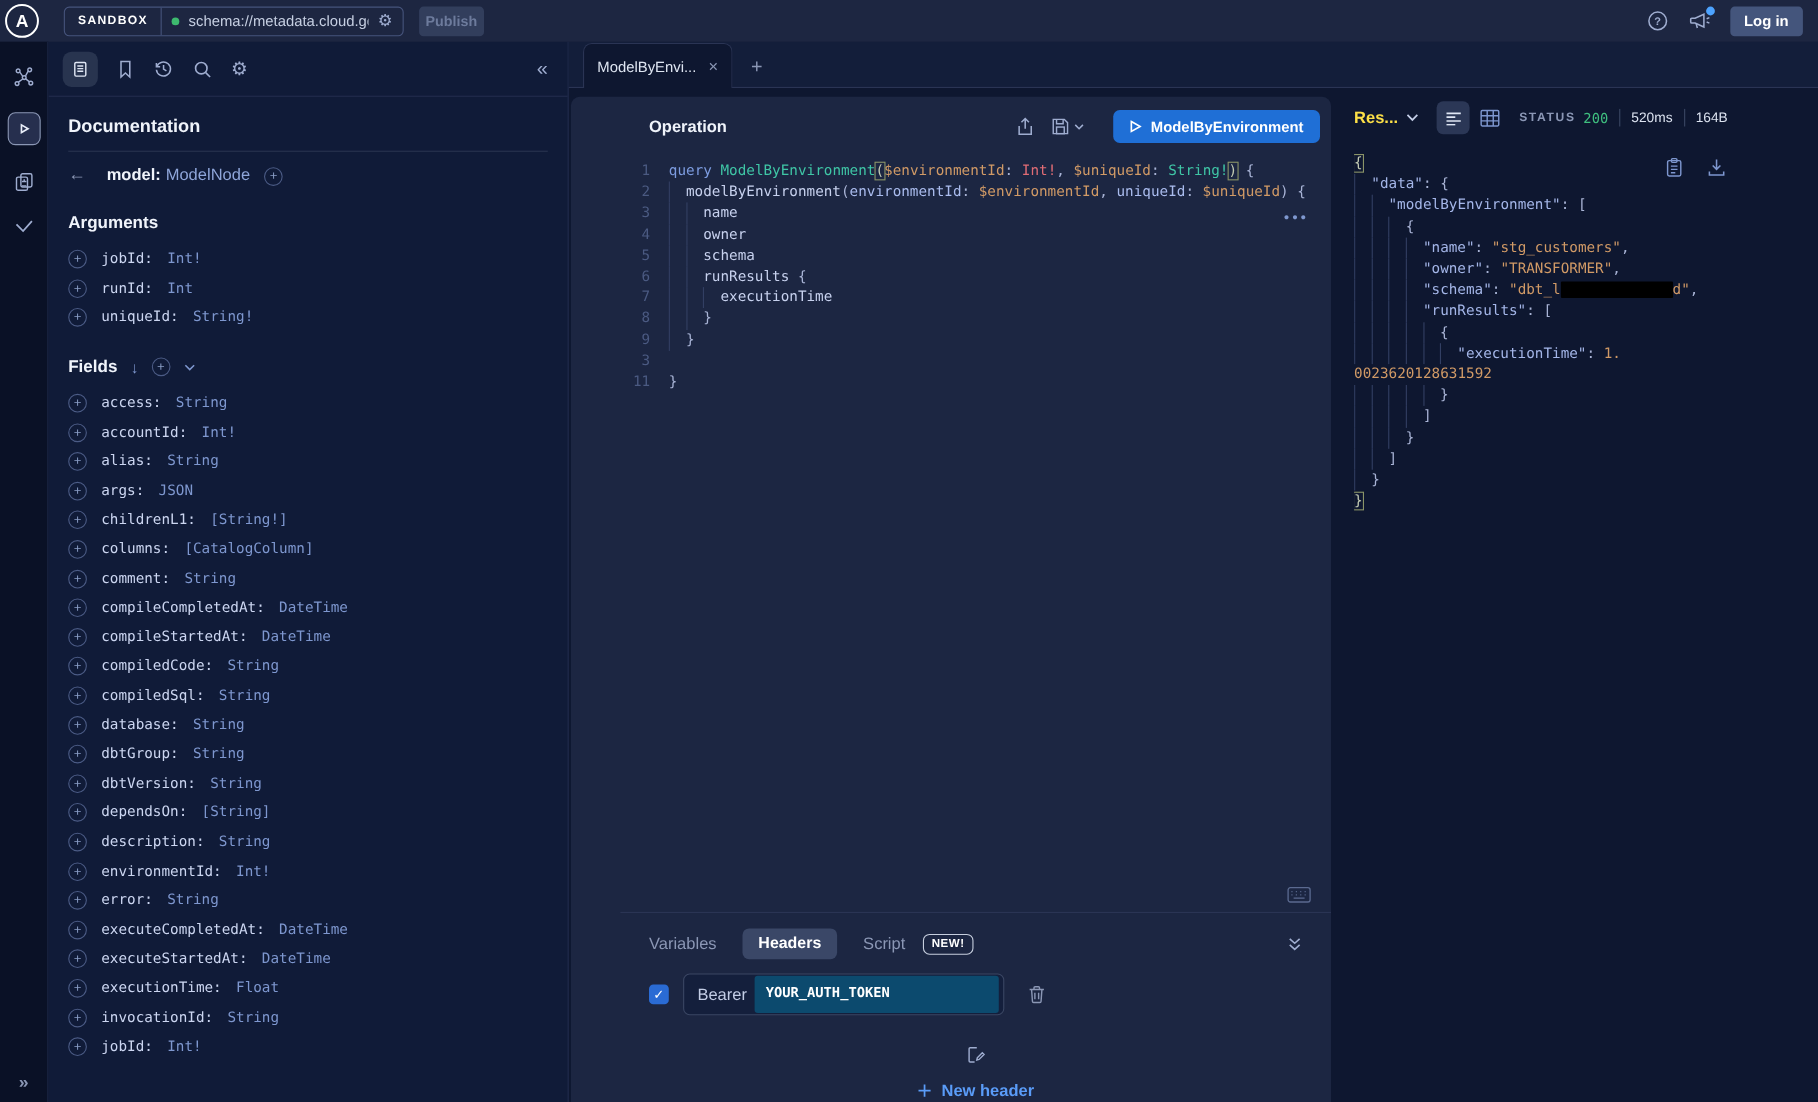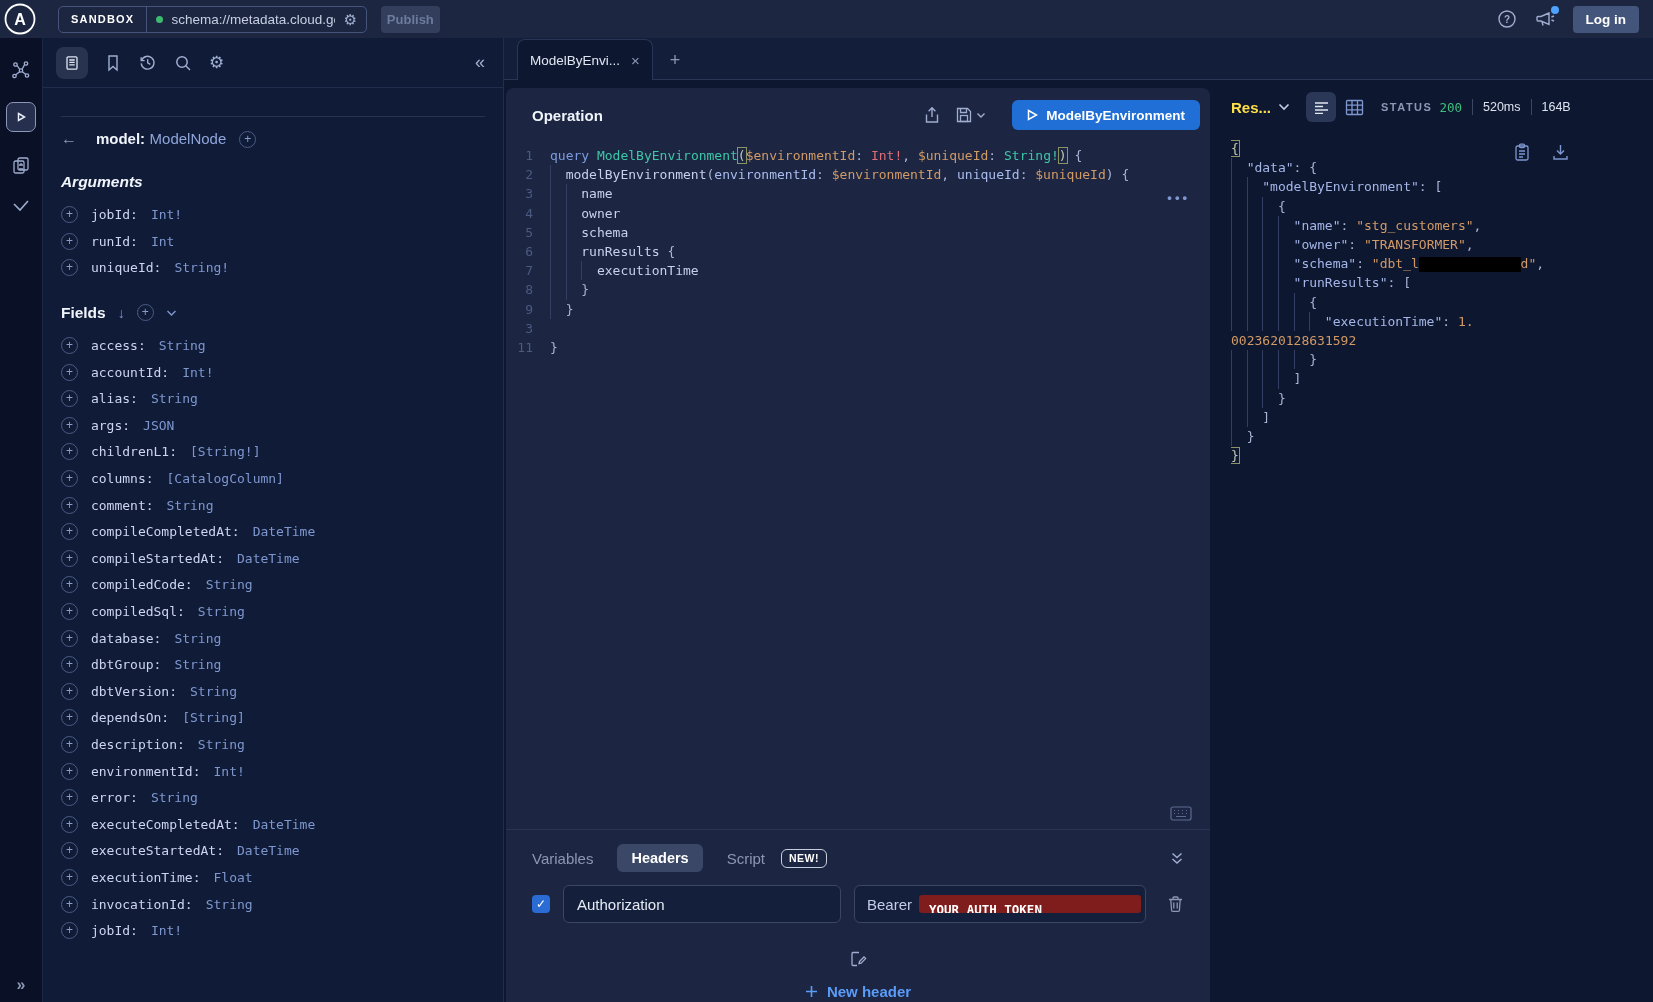--- a/index.html
+++ b/index.html
@@ -43,42 +43,42 @@
     align-items:center; justify-content:center; color:#dfe6f4; }
   .docs-collapse { margin-left:auto; color:#9fadd0; font-size:18px; }
   .docs-content { padding:16px 18px 0 18px; overflow:hidden; flex:1; }
   .docs-title { font-size:16.5px; font-weight:bold; color:#f0f4fb; margin-top:2px; }
   .docs-div { height:1px; background:#28334f; margin-top:12px; }
   .model-row { display:flex; align-items:center; gap:13px; margin-top:13px; }
   .back-arrow { color:#8b97b5; font-size:16px; }
   .model-label { font-size:15px; font-weight:bold; color:#f0f4fb; margin-left:6px; }
   .model-type { font-size:15px; color:#8fa6da; }
   .sec-head { font-size:15.5px; font-weight:bold; color:#f0f4fb; }
-  .args-head { margin-top:25px; margin-bottom:15px;font-style:italic; }
+  .args-head { margin-top:25px; margin-bottom:15px; }
   .fields-head-row { display:flex; align-items:center; gap:12px; margin-top:27px; margin-bottom:15px; }
   .sort-arrow { color:#7e97cf; font-size:14px; }
   .plus-circle { width:17px; height:17px; border:1px solid #4b5b85; border-radius:50%; color:#8b9ec7;
     font-size:12px; line-height:15px; text-align:center; display:inline-block; flex:none; }
   .doc-row { display:flex; align-items:center; gap:13px; margin-bottom:9px; height:17.6px; }
   .fname { font-family:"DejaVu Sans Mono", monospace; font-size:13px; color:#ccd6f1; white-space:pre; }
   .ftype { font-family:"DejaVu Sans Mono", monospace; font-size:13px; color:#7e97cf; white-space:pre; }
   .chev-sm { color:#7e97cf; }
 
   
   .right-col { flex:1; display:flex; flex-direction:column; }
   .tab-strip { height:42px; background:#131e3a; border-bottom:1px solid #2a3454; display:flex; align-items:flex-end; flex:none; }
   .tab { margin-left:13px; height:41px; min-width:128px; background:#0e1730; border:1px solid #2a3454; border-bottom:none;
     border-radius:8px 8px 0 0; display:flex; align-items:center; padding:0 12px; gap:11px; position:relative; top:1px; }
   .tab-label { font-size:13.5px; color:#dfe6f2; white-space:nowrap; }
   .tab-close { color:#8b97b5; font-size:15px; }
   .newtab { margin-left:17px; margin-bottom:10px; color:#8b97b5; font-size:18px; line-height:1; }
 
   .content-row { flex:1; display:flex; min-height:0; }
   .workspace { flex:1; padding:8px 5px 0 2px; min-width:0; }
-  .op-card { background:#1c2642; border-radius:8px 8px 0 0; height:100%; display:flex; flex-direction:column; position:relative; }
+  .op-card { background:#1c2642; border-radius:8px 8px 0 0; height:100%; display:flex; flex-direction:column; position:relative;padding-left:45px; }
   .op-header { display:flex; align-items:center; padding:12px 10px 8px 26px; flex:none; }
   .op-title { font-size:15px; font-weight:bold; color:#f0f4fb; }
   .op-icons { margin-left:auto; display:flex; align-items:center; gap:14px; }
   .save-group { display:flex; align-items:center; gap:3px; }
   .run-btn { margin-left:12px; height:30px; padding:0 15px; background:#1f6fd6; border-radius:6px;
     display:flex; align-items:center; gap:8px; color:#fff; font-size:13.5px; font-weight:bold; }
   .editor { flex:1; position:relative; padding-top:8px; overflow:hidden; }
   .cl { display:flex; line-height:19.2px; min-height:19.2px;
     font-family:"DejaVu Sans Mono", monospace; font-size:13px; }
   .ln { width:44px; text-align:right; padding-right:17px; color:#4b5a82; flex:none; }
@@ -102,21 +102,21 @@
     font-weight:bold; color:#fff; letter-spacing:0.5px; margin-left:-8px; }
   .bp-collapse { margin-left:auto; color:#9fadd0; }
   .hdr-row { display:flex; align-items:center; margin-top:9px; gap:13px; }
   .chk { width:18px; height:18px; background:#2a6bd4; border-radius:4px; color:#fff; font-size:12px;
     display:flex; align-items:center; justify-content:center; flex:none; }
   .hdr-name { width:278px; height:38px; background:#141f3c; border:1px solid #3a4663; border-radius:6px;
     color:#e6ebf5; font-size:15px; padding:0 13px; font-family:"Liberation Sans", sans-serif; }
   .hdr-val { width:292px; height:38px; border:1px solid #3a4663; border-radius:6px; background:#141f3c;
     display:flex; align-items:center; padding:0 4px 0 12px; gap:7px; }
   .bearer { color:#c3cde6; font-size:15px; flex:none; }
-  .token-box { flex:1; height:18px; background:#7f1d1d; border-radius:3px; color:#fff;
+  .token-box { flex:1; height:34px; background:#0c4a6e; border-radius:3px; color:#fff;
     font-family:"DejaVu Sans Mono", monospace; font-size:12.5px; font-weight:bold;
     line-height:30px; padding:0 10px; white-space:nowrap; overflow:hidden; }
   .trash { margin-left:8px; color:#8b97b5; }
   .bp-footer { display:flex; align-items:center; margin-top:27px; gap:15px;flex-direction:column; }
   .blue-link { color:#5a9cf8; font-size:15px; font-weight:bold; display:flex; align-items:center; gap:9px; }
   .shared-link { margin-left:auto; }
 
   
   .resp { width:438px; padding:12px 14px 0 16px; flex:none; display:flex; flex-direction:column; }
   .resp-header { display:flex; align-items:center; flex:none; }
@@ -229,20 +229,21 @@
         <svg width="18" height="18" viewBox="0 0 18 18" fill="none" stroke="currentColor" stroke-width="1.5">
             <circle cx="8" cy="8" r="5.2"></circle>
             <path d="M12 12 L16 16"></path>
           </svg>
       </span>
       <span class="uni-gear" style="font-size:17px">⚙</span>
       <span class="docs-collapse">«</span>
     </div>
 
     <div class="docs-content">
+      <div class="docs-title">Documentation</div>
       <div class="docs-div"></div>
 
       <div class="model-row">
         <span class="back-arrow">←</span>
         <span>
           <span class="model-label">model:</span>
           <span class="model-type">ModelNode</span>
         </span>
         <span class="plus-circle">+</span>
       </div>
@@ -507,21 +508,20 @@
               <span class="bp-collapse">
                 <svg width="14" height="13" viewBox="0 0 14 13" fill="none" stroke="currentColor" stroke-width="1.5">
                     <path d="M2.5 1.5 L7 5.5 L11.5 1.5"></path>
                     <path d="M2.5 7 L7 11 L11.5 7"></path>
                   </svg>
               </span>
             </div>
 
             <div class="hdr-row">
               <div class="chk">✓</div>
-              <input class="hdr-name" readonly="" value="Authorization" style="">
               <div class="hdr-val">
                 <span class="bearer">Bearer</span>
                 <span class="token-box">YOUR_AUTH_TOKEN</span>
               </div>
               <span class="trash">
                 <svg width="17" height="18" viewBox="0 0 17 18" fill="none" stroke="currentColor" stroke-width="1.3">
                     <path d="M2 4.5 h13 M6 4.5 V3 a1 1 0 0 1 1 -1 h3 a1 1 0 0 1 1 1 v1.5"></path>
                     <path d="M3.8 4.5 l0.8 11 a1 1 0 0 0 1 0.9 h5.8 a1 1 0 0 0 1 -0.9 l0.8 -11"></path>
                     <path d="M6.8 7.5 v6 M10.2 7.5 v6"></path>
                   </svg>

